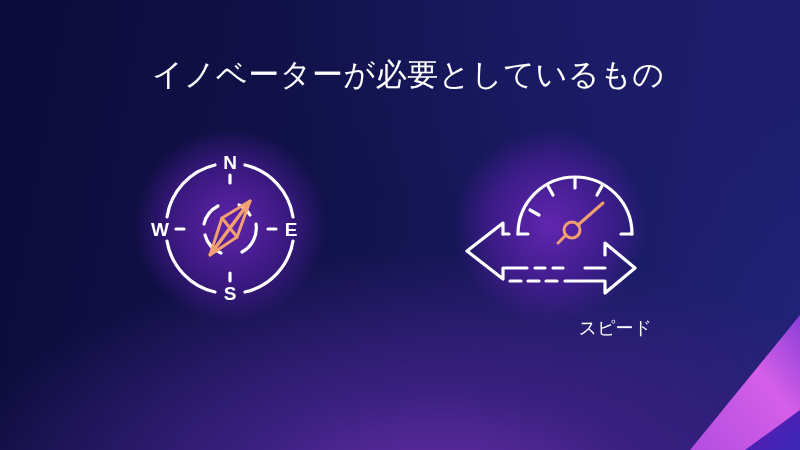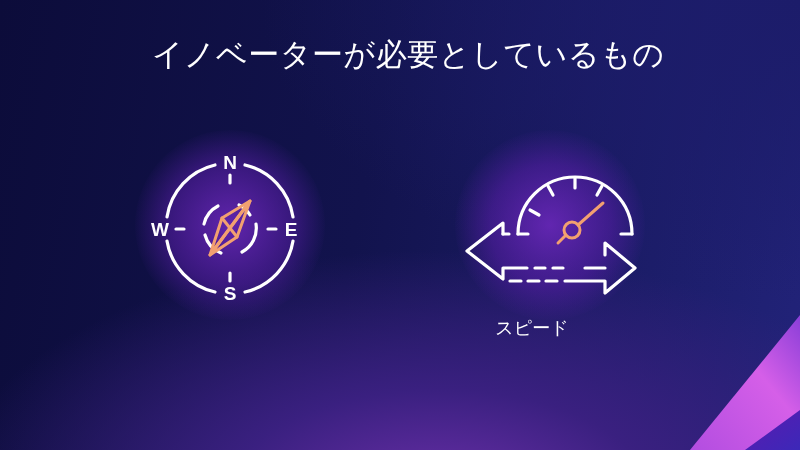--- a/index.html
+++ b/index.html
@@ -3,21 +3,21 @@
 <meta charset="utf-8">
 <style>
   html, body { margin:0; padding:0; }
   body { width:800px; height:450px; overflow:hidden; position:relative;
     font-family:"DejaVu Sans", sans-serif;
     background: radial-gradient(ellipse 900px 500px at 100% 0%, #1c1c6a 0%, transparent 60%),
                 radial-gradient(ellipse 700px 350px at 55% 110%, #6a2fa8 0%, #3a2080 30%, transparent 70%),
                 linear-gradient(100deg, #0c0c3a 0%, #12134d 45%, #22237a 100%);
   }
   .slide { position:absolute; inset:0; }
-  .title { position:absolute; left:0; right:0; top:34px; text-align:center;
+  .title { position:absolute; left:0; right:0; top:54px; text-align:center;
     color:#fff; font-size:31px; letter-spacing:0.5px;padding-left:16px; }
   .glow { position:absolute; width:190px; height:190px; border-radius:50%;
     background: radial-gradient(circle, rgba(110,40,190,0.85) 0%, rgba(90,30,170,0.55) 45%, rgba(60,20,140,0) 72%); }
   .icon { position:absolute; }
   .label { position:absolute; color:#fff; font-size:18px; text-align:center; width:160px; }
   .corner { position:absolute; right:0; bottom:0; width:800px; height:450px; pointer-events:none; }
 </style>
 </head>
 <body>
 
@@ -96,15 +96,15 @@
       <line x1="73" y1="126" x2="84" y2="126"></line>
       <line x1="91" y1="126" x2="102" y2="126"></line>
     </g>
     <g fill="none" stroke="#f2a070" stroke-width="3" stroke-linecap="round">
       <circle cx="117" cy="75" r="8"></circle>
       <line x1="123" y1="70" x2="148" y2="48"></line>
       <line x1="111" y1="80" x2="103" y2="88"></line>
     </g>
   </svg>
 
-  <div class="label" style="left:452px; top:316px;">スピード</div>
+  <div class="label" style="left:492px; top:316px;text-align:right;">スピード</div>
 
 </div>
 
 </body></html>

